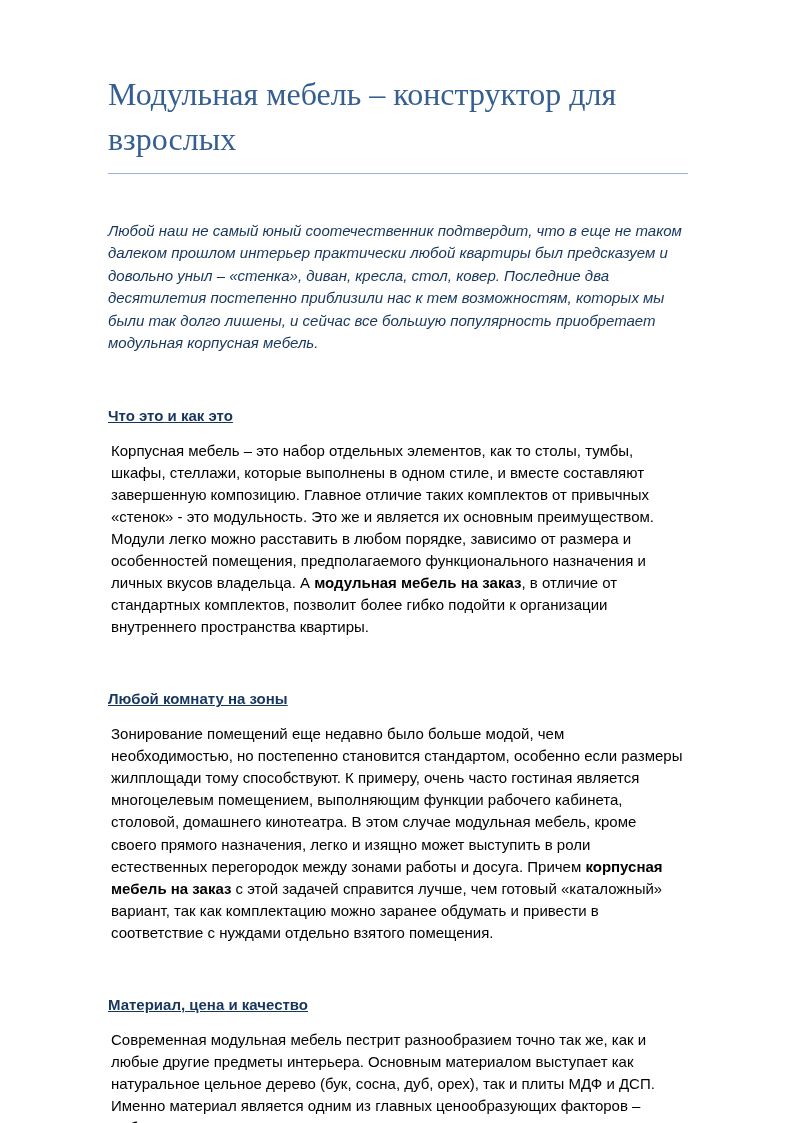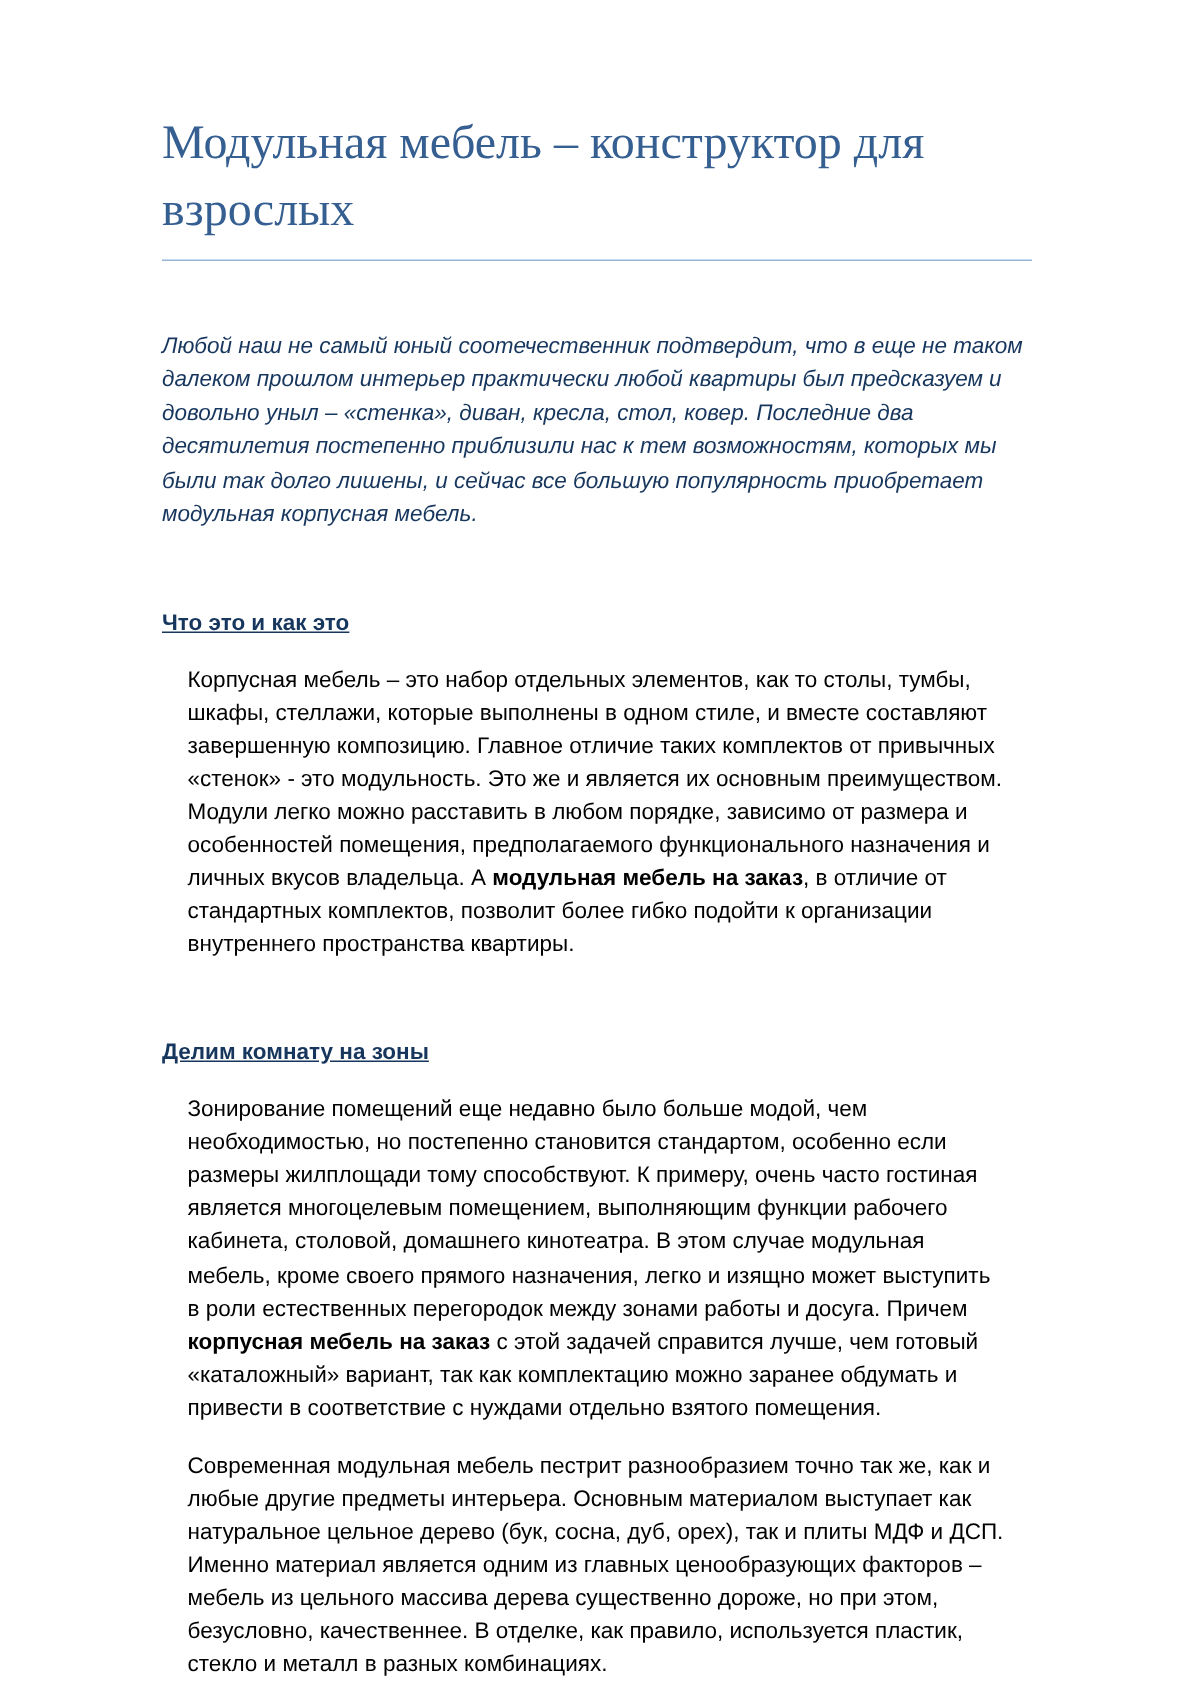--- a/index.html
+++ b/index.html
@@ -50,42 +50,43 @@
     font-weight:700;
     color:var(--heading);
     margin:50px 0 14px 0;
     line-height:1.4;
     text-decoration:underline;
   }
   .body-paragraph{
     font-size:15px;
     line-height:1.47;
     color:var(--body-text);
-    margin:17px;
+    margin:3px;
   }
   .body-paragraph .bold{
     font-weight:700;
   }
 </style>
 </head>
 <body>
 
 <div class="page">
 
   <h1 class="doc-title">Модульная мебель – конструктор для взрослых</h1>
 
   <p class="intro">Любой наш не самый юный соотечественник подтвердит, что в еще не таком далеком прошлом интерьер практически любой квартиры был предсказуем и довольно уныл – «стенка», диван, кресла, стол, ковер. Последние два десятилетия постепенно приблизили нас к тем возможностям, которых мы были так долго лишены, и сейчас все большую популярность приобретает модульная корпусная мебель.</p>
 
   <section>
     <h2 class="section-heading">Что это и как это</h2>
     <p class="body-paragraph"><span>Корпусная мебель – это набор отдельных элементов, как то столы, тумбы, шкафы, стеллажи, которые выполнены в одном стиле, и вместе составляют завершенную композицию. Главное отличие таких комплектов от привычных «стенок» - это модульность. Это же и является их основным преимуществом. Модули легко можно расставить в любом порядке, зависимо от размера и особенностей помещения, предполагаемого функционального назначения и личных вкусов владельца. А </span><span class="bold">модульная мебель на заказ</span><span>, в отличие от стандартных комплектов, позволит более гибко подойти к организации внутреннего пространства квартиры.</span></p>
   </section>
 
   <section>
-    <h2 class="section-heading">Делим комнату на зоны</h2>
+    <h2 class="section-heading">Любой комнату на зоны</h2>
     <p class="body-paragraph"><span>Зонирование помещений еще недавно было больше модой, чем необходимостью, но постепенно становится стандартом, особенно если размеры жилплощади тому способствуют. К примеру, очень часто гостиная является многоцелевым помещением, выполняющим функции рабочего кабинета, столовой, домашнего кинотеатра. В этом случае модульная мебель, кроме своего прямого назначения, легко и изящно может выступить в роли естественных перегородок между зонами работы и досуга. Причем </span><span class="bold">корпусная мебель на заказ</span><span> с этой задачей справится лучше, чем готовый «каталожный» вариант, так как комплектацию можно заранее обдумать и привести в соответствие с нуждами отдельно взятого помещения.</span></p>
   </section>
 
   <section>
+    <h2 class="section-heading">Материал, цена и качество</h2>
     <p class="body-paragraph"><span>Современная модульная мебель пестрит разнообразием точно так же, как и любые другие предметы интерьера. Основным материалом выступает как натуральное цельное дерево (бук, сосна, дуб, орех), так и плиты МДФ и ДСП. Именно материал является одним из главных ценообразующих факторов – мебель из цельного массива дерева существенно дороже, но при этом, безусловно, качественнее. В отделке, как правило, используется пластик, стекло и металл в разных комбинациях. </span></p>
   </section>
 
 </div>
 
 </body></html>

